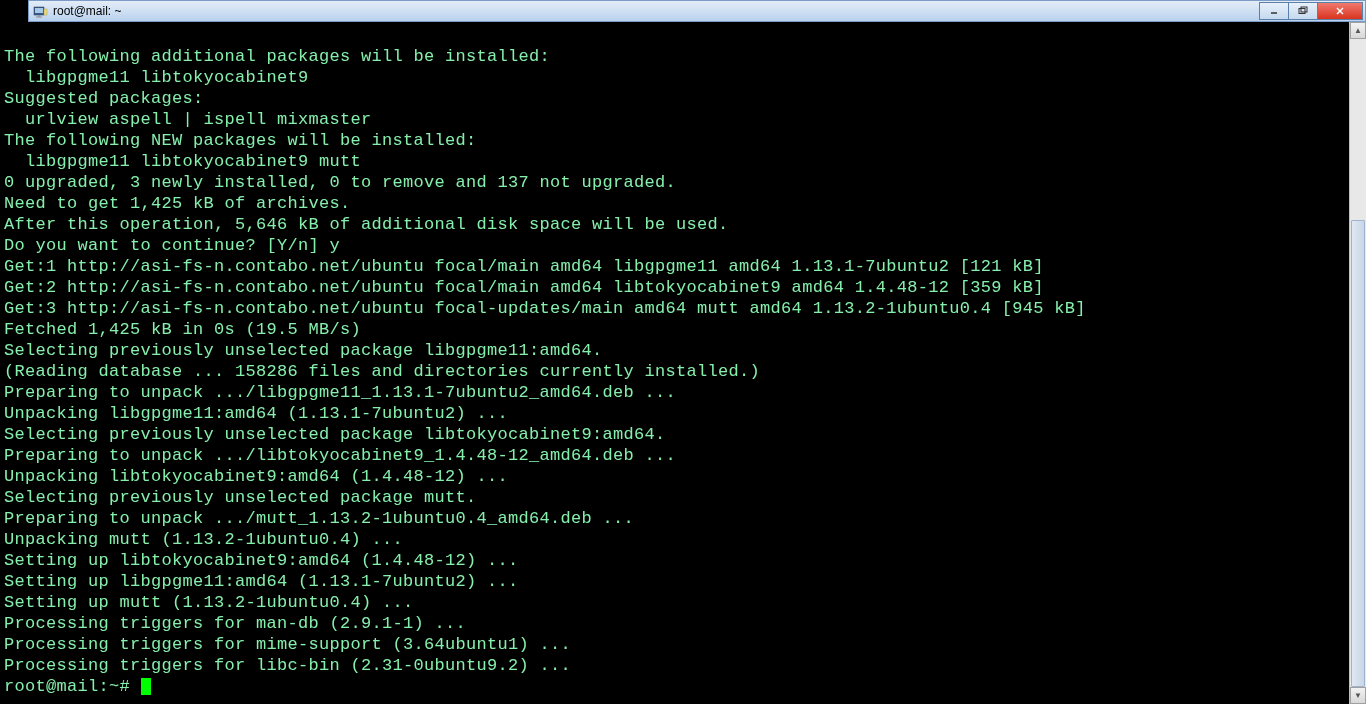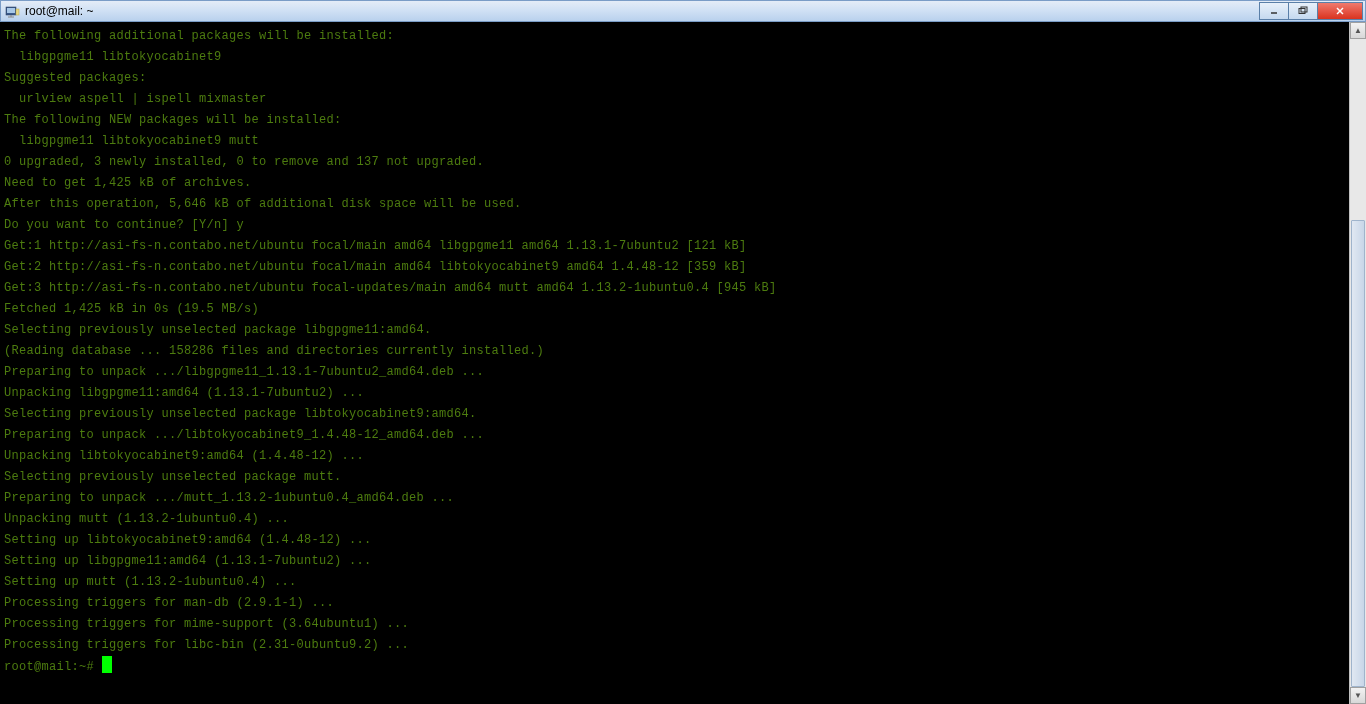--- a/index.html
+++ b/index.html
@@ -17,20 +17,21 @@
       flex-direction: column;
     }
     .titlebar {
       height: 22px;
       background: linear-gradient(to bottom, #e4ecf7 0%, #cfe0f4 50%, #b9d1ed 100%);
       border: 1px solid #7a9cc6;
       display: flex;
       align-items: center;
       padding: 0 2px 0 4px;
       position: relative;
+      margin-left: 28px;
     }
     .titlebar-icon {
       width: 16px;
       height: 16px;
       margin-right: 4px;
       display: flex;
       align-items: center;
       justify-content: center;
     }
     .titlebar-icon svg { width: 16px; height: 16px; }
@@ -63,25 +64,25 @@
     .win-btn svg { width: 10px; height: 10px; }
     .terminal-area {
       flex: 1;
       background: #000;
       display: flex;
       position: relative;
     }
     .terminal {
       flex: 1;
       background: #000;
-      color: #4d7c0f;
+      color: #86efac;
       font-family: "Courier New", monospace;
-      font-size: 12px;
+      font-size: 17px;
       line-height: 21px;
-      padding: 4px 0 0 4px;
+      padding: 24px 0 0 4px;
       white-space: pre;
       letter-spacing: 0.3px;
     }
     .scrollbar {
       width: 17px;
       background: #e8e8e8;
       border-left: 1px solid #c0c0c0;
       display: flex;
       flex-direction: column;
     }

